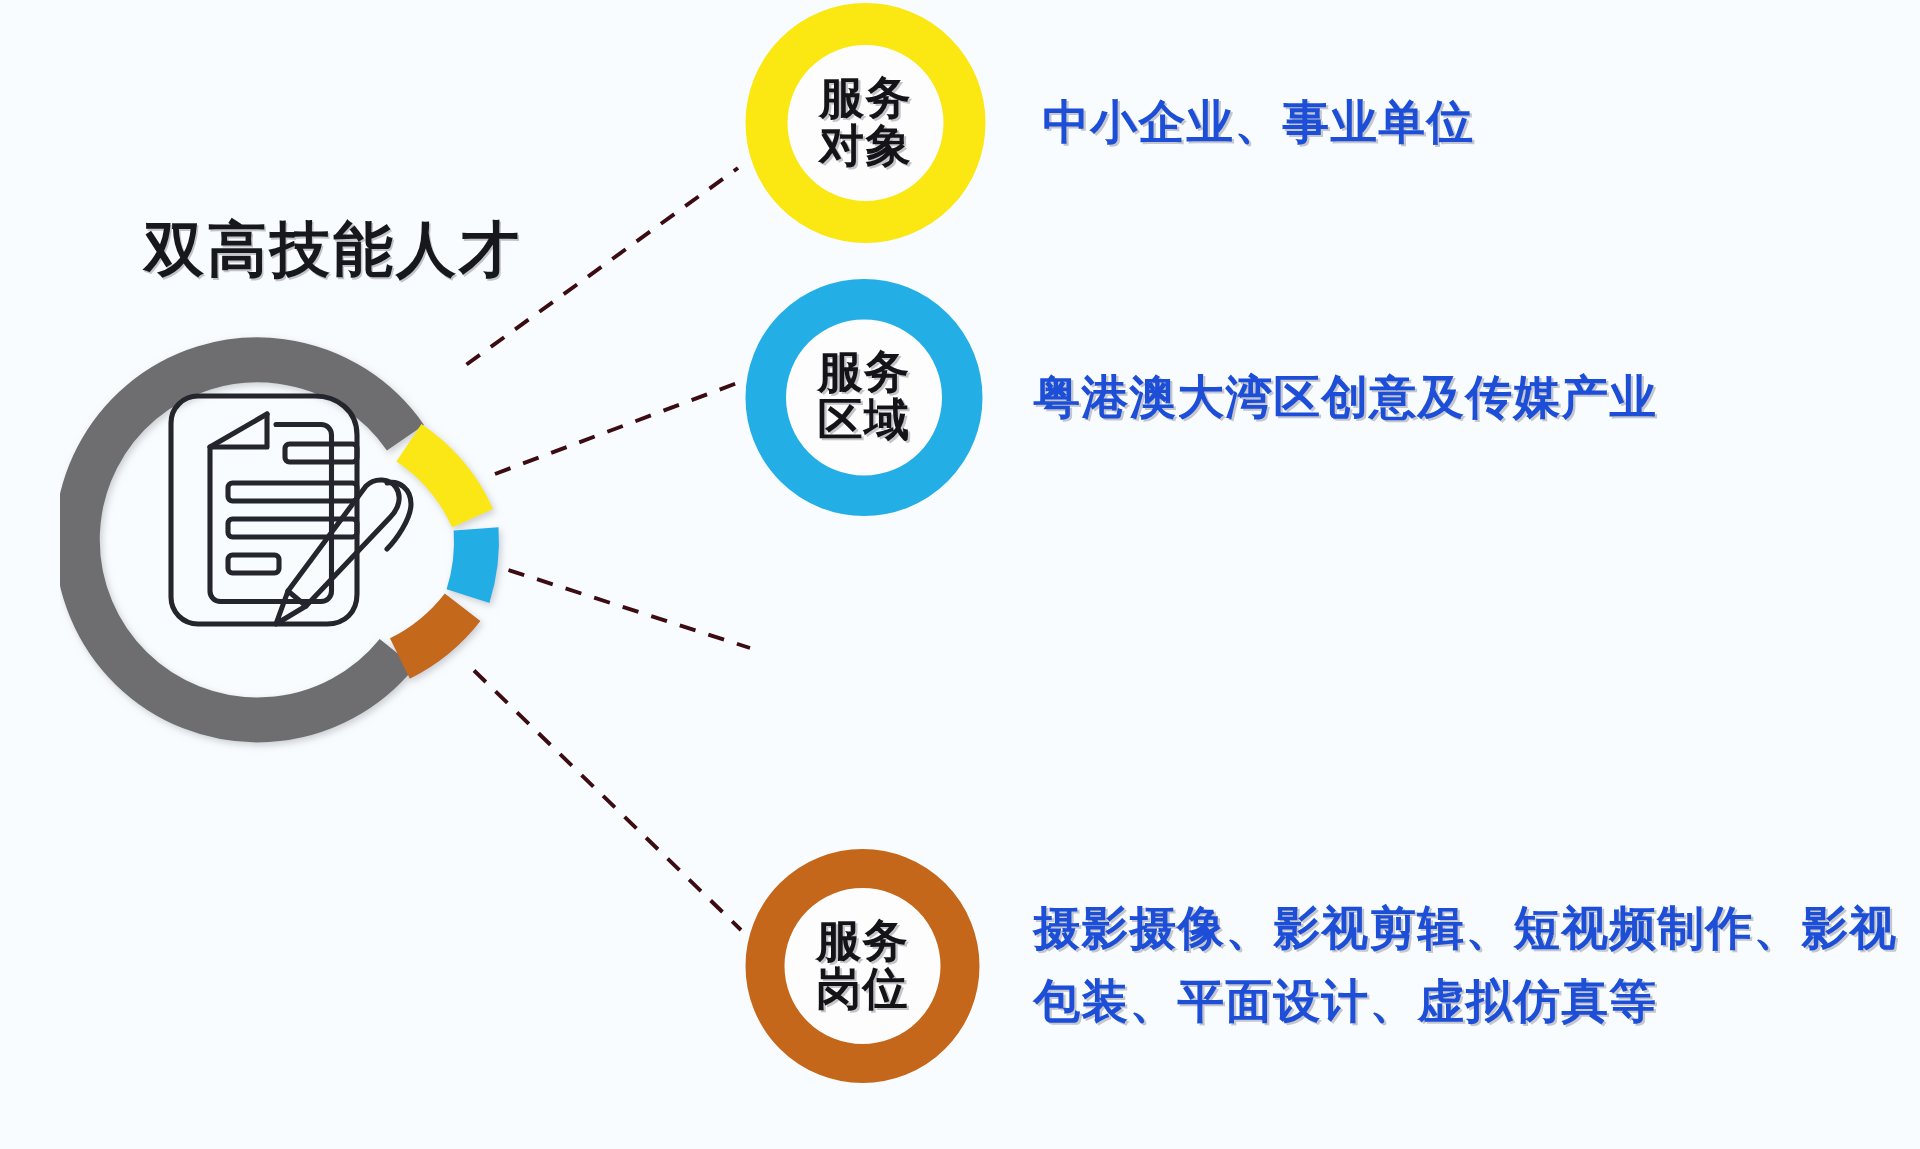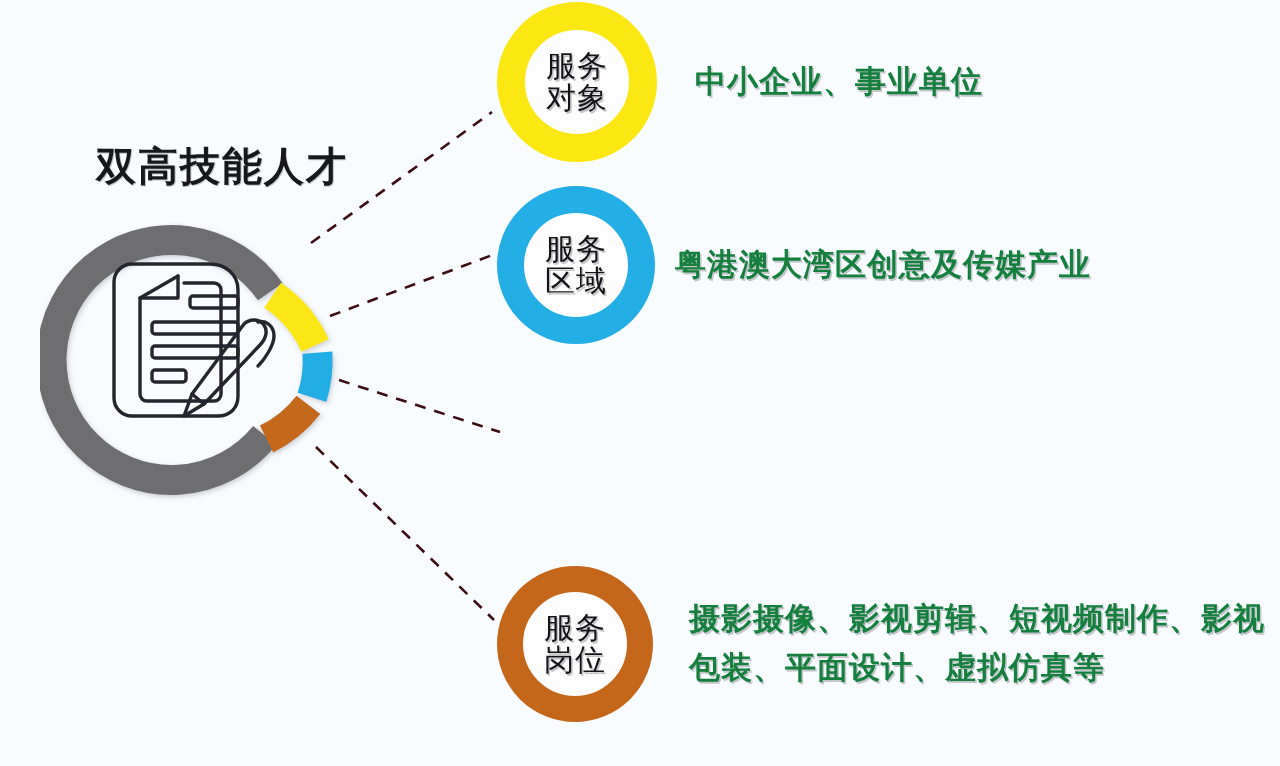--- a/index.html
+++ b/index.html
@@ -77,45 +77,45 @@
     flex: 0 0 auto;
     border-radius: 50%;
     background: #fdfdfd;
     display: flex;
     align-items: center;
     justify-content: center;
     box-sizing: border-box;
   }
   .ring-label {
     font-size: 30px;
-    font-weight: 400;
+    font-weight: 700;
     line-height: 1.06;
     color: #141418;
     text-align: center;
     letter-spacing: 1px;
     white-space: pre-line;
     text-shadow: 1.5px 1.5px 0 rgba(140,140,150,0.5);
   }
   .desc {
     font-size: 31px;
     font-weight: 700;
-    color: #15803d;
+    color: #1d4ed8;
     line-height: 1.58;
     letter-spacing: 1px;
     text-shadow: 1.5px 1.5px 0 rgba(145,145,155,0.5);
   }
 
   
   #row-0 { left: 497px; top: 2px; }
   #row-0 .ring { width: 160px; height: 160px; border: 28px solid #fbe712; }
   #row-0 .desc { margin-left: 38px; }
 
   #row-1 { left: 497px; top: 186px; }
   #row-1 .ring { width: 158px; height: 158px; border: 27px solid #23aee5; }
-  #row-1 .desc { margin-left: 20px; }
+  #row-1 .desc { margin-left: 34px; }
 
   #row-2 { left: 503px; top: 384px; }
   #row-2 .ring { width: 148px; height: 148px; border: 25px solid #93aedd; }
   #row-2 .desc { margin-left: 30px; }
 
   #row-3 { left: 497px; top: 566px; }
   #row-3 .ring { width: 156px; height: 156px; border: 26px solid #c4671a; }
   #row-3 .desc { margin-left: 36px; max-width: 580px; }
 </style>
 </head>

